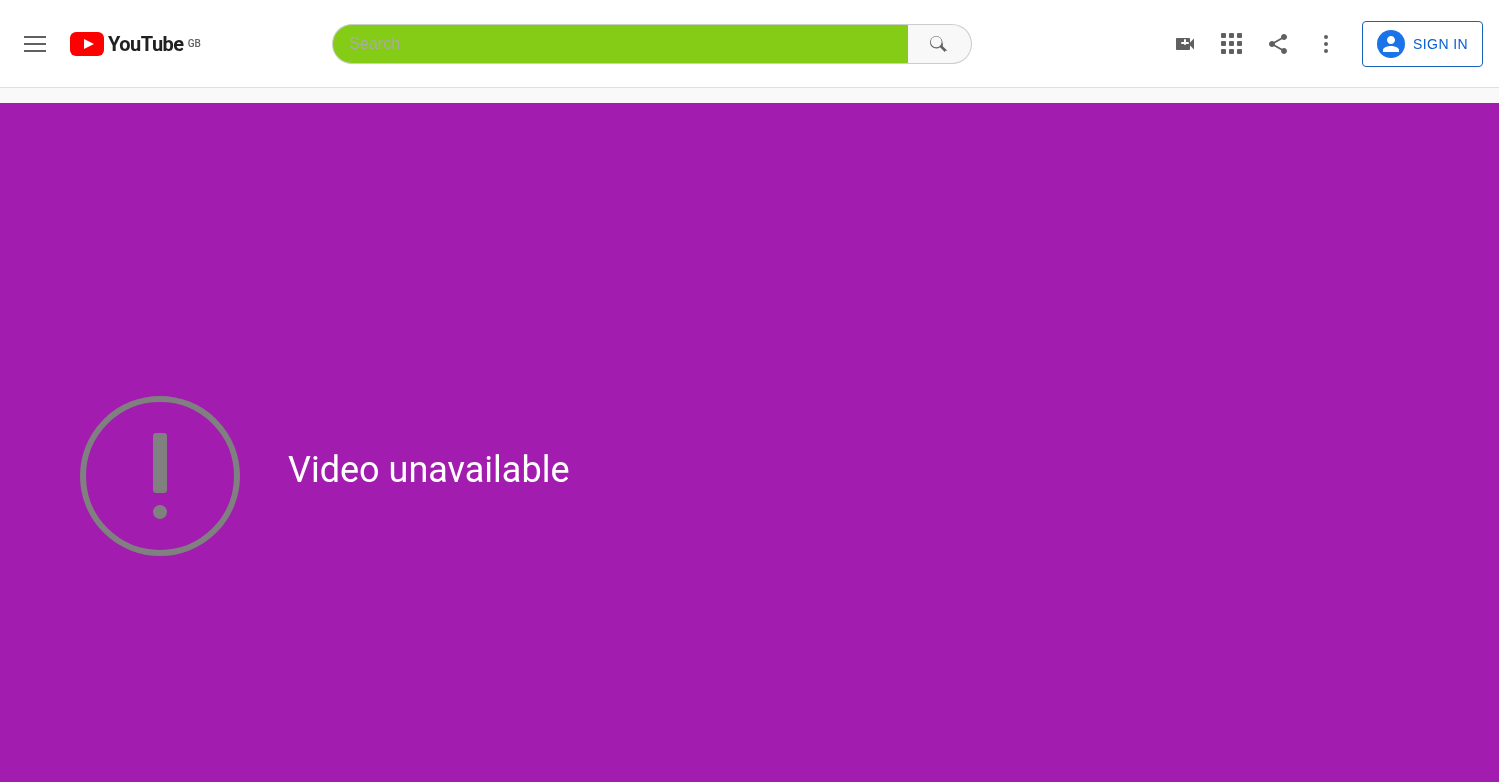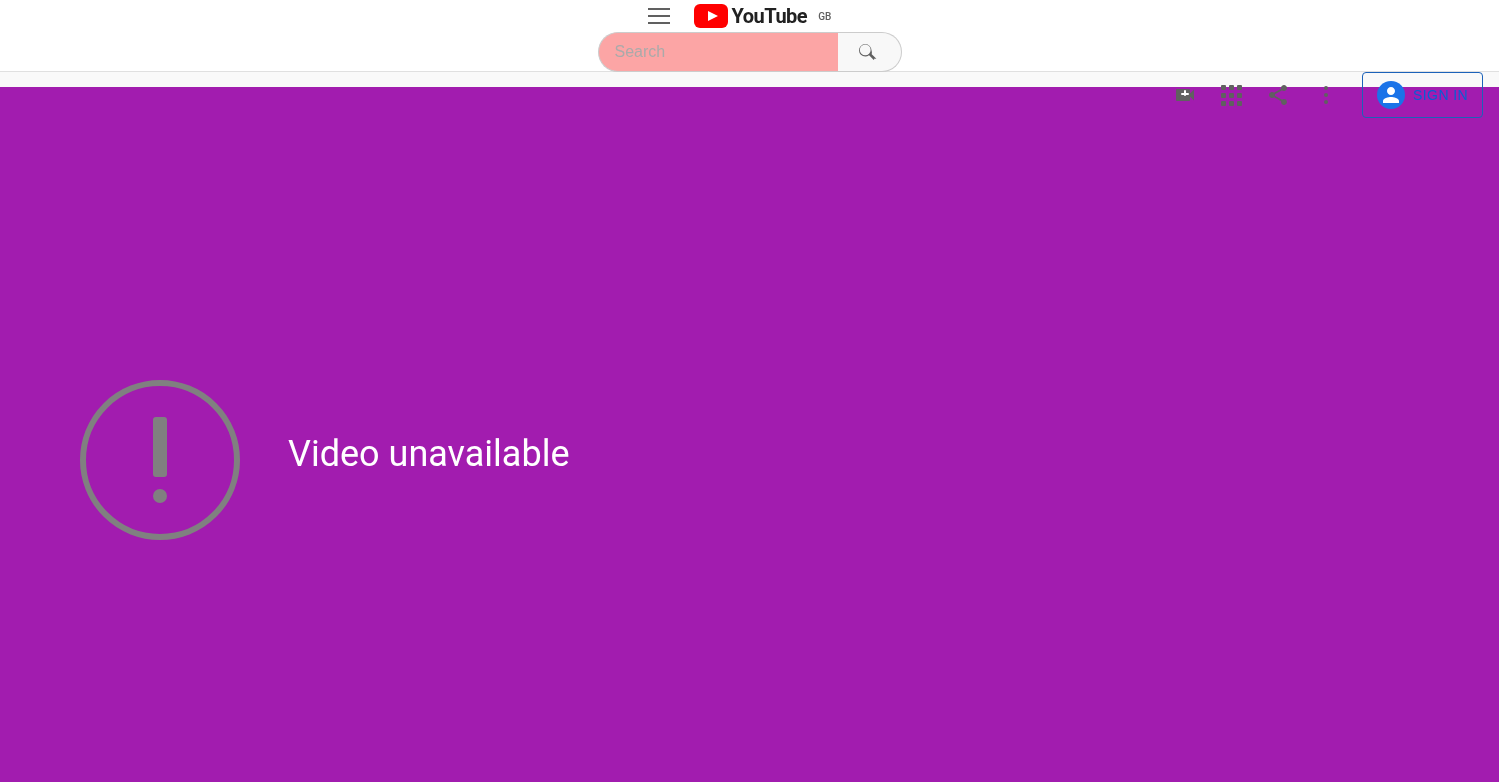--- a/index.html
+++ b/index.html
@@ -13,28 +13,27 @@
       background: #f9f9f9;
       width: 1499px;
       min-height: 782px;
       overflow-x: hidden;
     }
 
     
     .header {
       display: flex;
       align-items: center;
-      height: 72px;
+      height: 88px;
       padding: 0 16px;
       background: #fff;
       border-bottom: 1px solid #e0e0e0;
       position: sticky;
       top: 0;
       z-index: 100;
-      flex-direction: column;
     }
 
     .header-left {
       display: flex;
       align-items: center;
       gap: 16px;
       min-width: 220px;
     }
 
     .menu-icon-btn {
@@ -79,21 +78,21 @@
       font-weight: 700;
       color: #212121;
       letter-spacing: -0.5px;
     }
 
     .yt-country {
       font-size: 10px;
       font-weight: 500;
       color: #606060;
       vertical-align: super;
-      margin-left: 7px;
+      margin-left: 0;
     }
 
     
     .header-center {
       flex: 1;
       display: flex;
       align-items: center;
       max-width: 640px;
       margin: 0 auto;
     }
@@ -103,21 +102,21 @@
       width: 100%;
     }
 
     .search-input-wrapper {
       flex: 1;
       display: flex;
       border: 1px solid #ccc;
       border-right: none;
       border-radius: 40px 0 0 40px;
       overflow: hidden;
-      background: #fca5a5;
+      background: #84cc16;
     }
 
     .search-input {
       flex: 1;
       border: none;
       outline: none;
       padding: 8px 16px;
       font-size: 16px;
       color: #212121;
       background: transparent;

